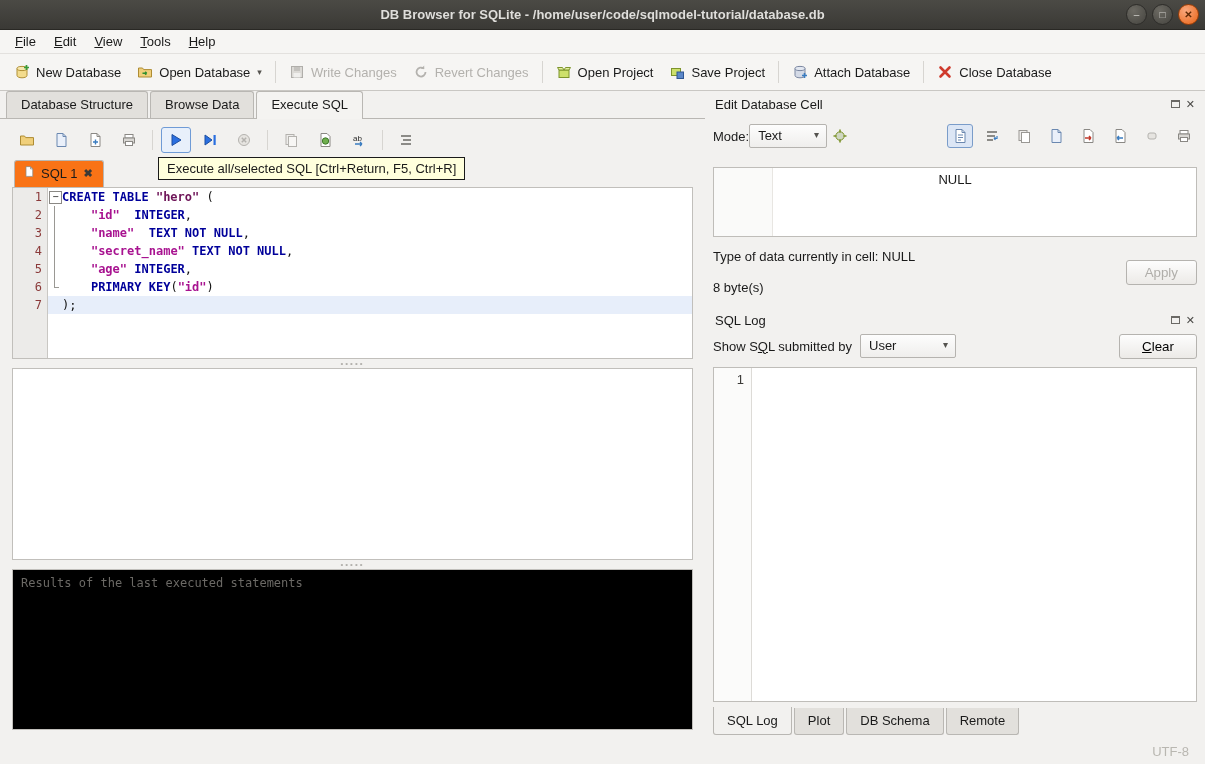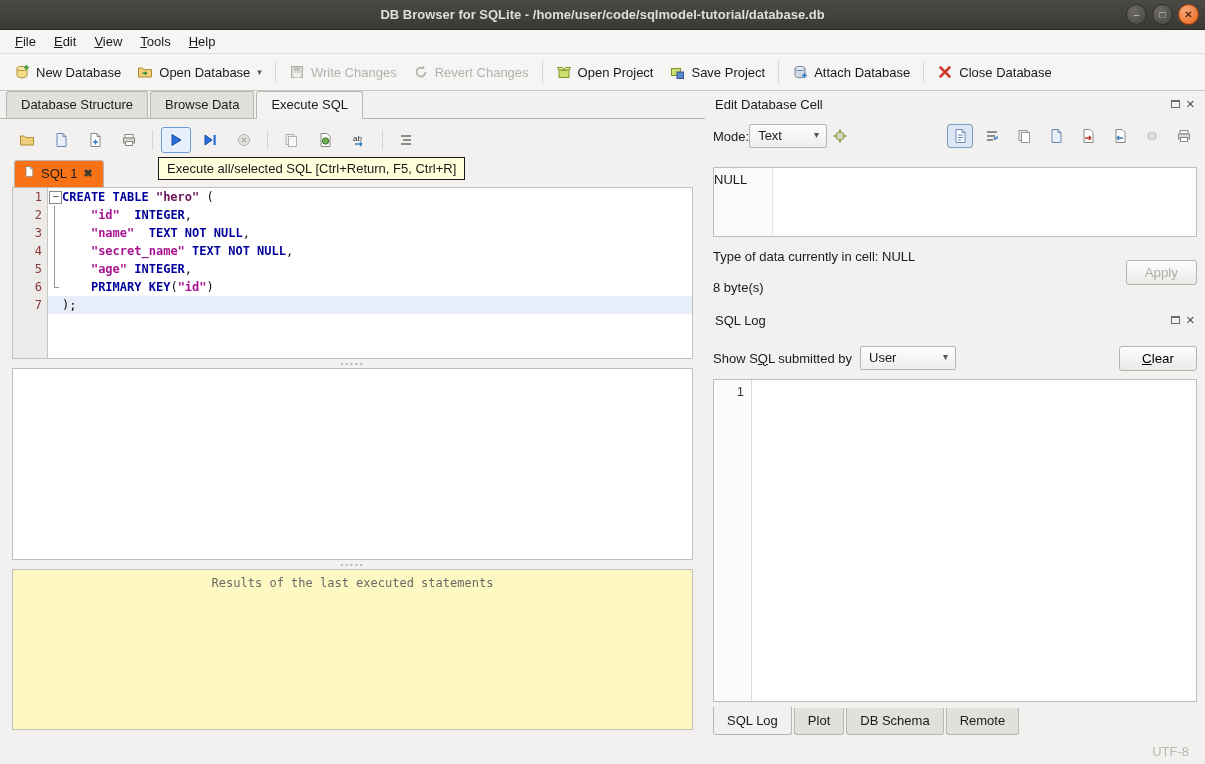--- a/index.html
+++ b/index.html
@@ -89,52 +89,52 @@
   .code-text { white-space:pre; }
   .tok-kw { color:#00009a; font-weight:bold; }
   .tok-id { color:#a81390; font-weight:bold; }
   .tok-tbl { color:#6e1458; font-weight:bold; }
   .tok-pl { color:#101010; }
 
   
   .splitter { height:9px; flex:none; display:flex; align-items:center; justify-content:center;
               color:#b2b0ac; font-size:8px; letter-spacing:2px; }
   .grid-pane { height:192px; flex:none; border:1px solid #c1bfbb; background:#ffffff; }
-  .results-pane { flex:1; border:1px solid #c1bfbb; background:#fef9c3; padding:6px 8px;
+  .results-pane { flex:1; border:1px solid #c1bfbb; background:#000000; padding:6px 8px;
                   font-family:"DejaVu Sans Mono",monospace; font-size:12px; color:#6b6965;
-                  min-height:0;text-align:center; }
+                  min-height:0; }
 
   
   .dock-header { height:22px; flex:none; display:flex; align-items:center; padding:0 2px; }
   .dock-header .dh-title { flex:1; }
   .dock-icons { display:flex; gap:6px; align-items:center; }
   .dock-float { width:9px; height:8px; border:1px solid #6b6965; border-top-width:2px; display:block; }
   .dock-close { font-size:11px; color:#4a4946; line-height:1; }
 
   .mode-row { height:30px; flex:none; display:flex; align-items:center; gap:0; margin-top:6px; }
   .combo { position:relative; border:1px solid #b5b3af; border-radius:2px;
            background:linear-gradient(#fdfdfd,#efeeec); padding:3px 24px 4px 8px; min-width:78px; }
   .combo::after { content:"\25BE"; position:absolute; right:7px; top:4px; font-size:10px; color:#55534f; }
   .mode-icons { margin-left:auto; display:flex; gap:6px; align-items:center; }
   .icon-sm { width:26px; height:24px; display:flex; align-items:center; justify-content:center;
              border-radius:3px; border:1px solid transparent; }
   .icon-sm.selected { border:1px solid #7a9cc9; background:#dce6f5; }
 
   .cell-box { height:70px; flex:none; margin-top:16px; border:1px solid #bfbdb9;
               background:linear-gradient(to right,#fafaf9 0,#fafaf9 58px,#e8e6e2 58px,#e8e6e2 59px,#ffffff 59px);
-              padding:4px 0; }
+              padding:4px 0;text-align:center; }
   .info-row { flex:none; margin-top:12px; display:flex; align-items:center; }
   .info-col { display:flex; flex-direction:column; gap:16px; }
   .btn { border:1px solid #b5b3af; border-radius:3px; padding:4px 18px;
          background:linear-gradient(#fdfdfd,#eceae7); }
   .btn.disabled { color:#b0aeaa; }
   .apply-btn { margin-left:auto; }
 
   .sqllog-header { margin-top:14px; }
-  .filter-row { height:30px; flex:none; display:flex; align-items:center; gap:8px; margin-top:12px; }
+  .filter-row { height:30px; flex:none; display:flex; align-items:center; gap:8px; margin-top:0; }
   .clear-btn { margin-left:auto; min-width:78px; text-align:center; }
   .log-box { flex:1; margin-top:6px; border:1px solid #bfbdb9; min-height:0;
              background:linear-gradient(to right,#fbfbfa 0,#fbfbfa 37px,#dddbd7 37px,#dddbd7 38px,#ffffff 38px); }
   .log-gutter { width:37px; text-align:right; padding:4px 7px 0 0; color:#3c3b38; }
 
   .dock-tabs { height:30px; flex:none; display:flex; align-items:flex-start; margin-top:6px; }
   .dock-tab { padding:5px 13px 6px 13px; background:#e2e0dc; border:1px solid #b9b7b3;
               border-top:none; margin-right:2px; border-radius:0 0 3px 3px; }
   .dock-tab.active { background:#f2f1ef; margin-top:-1px; padding-top:6px; }
 

